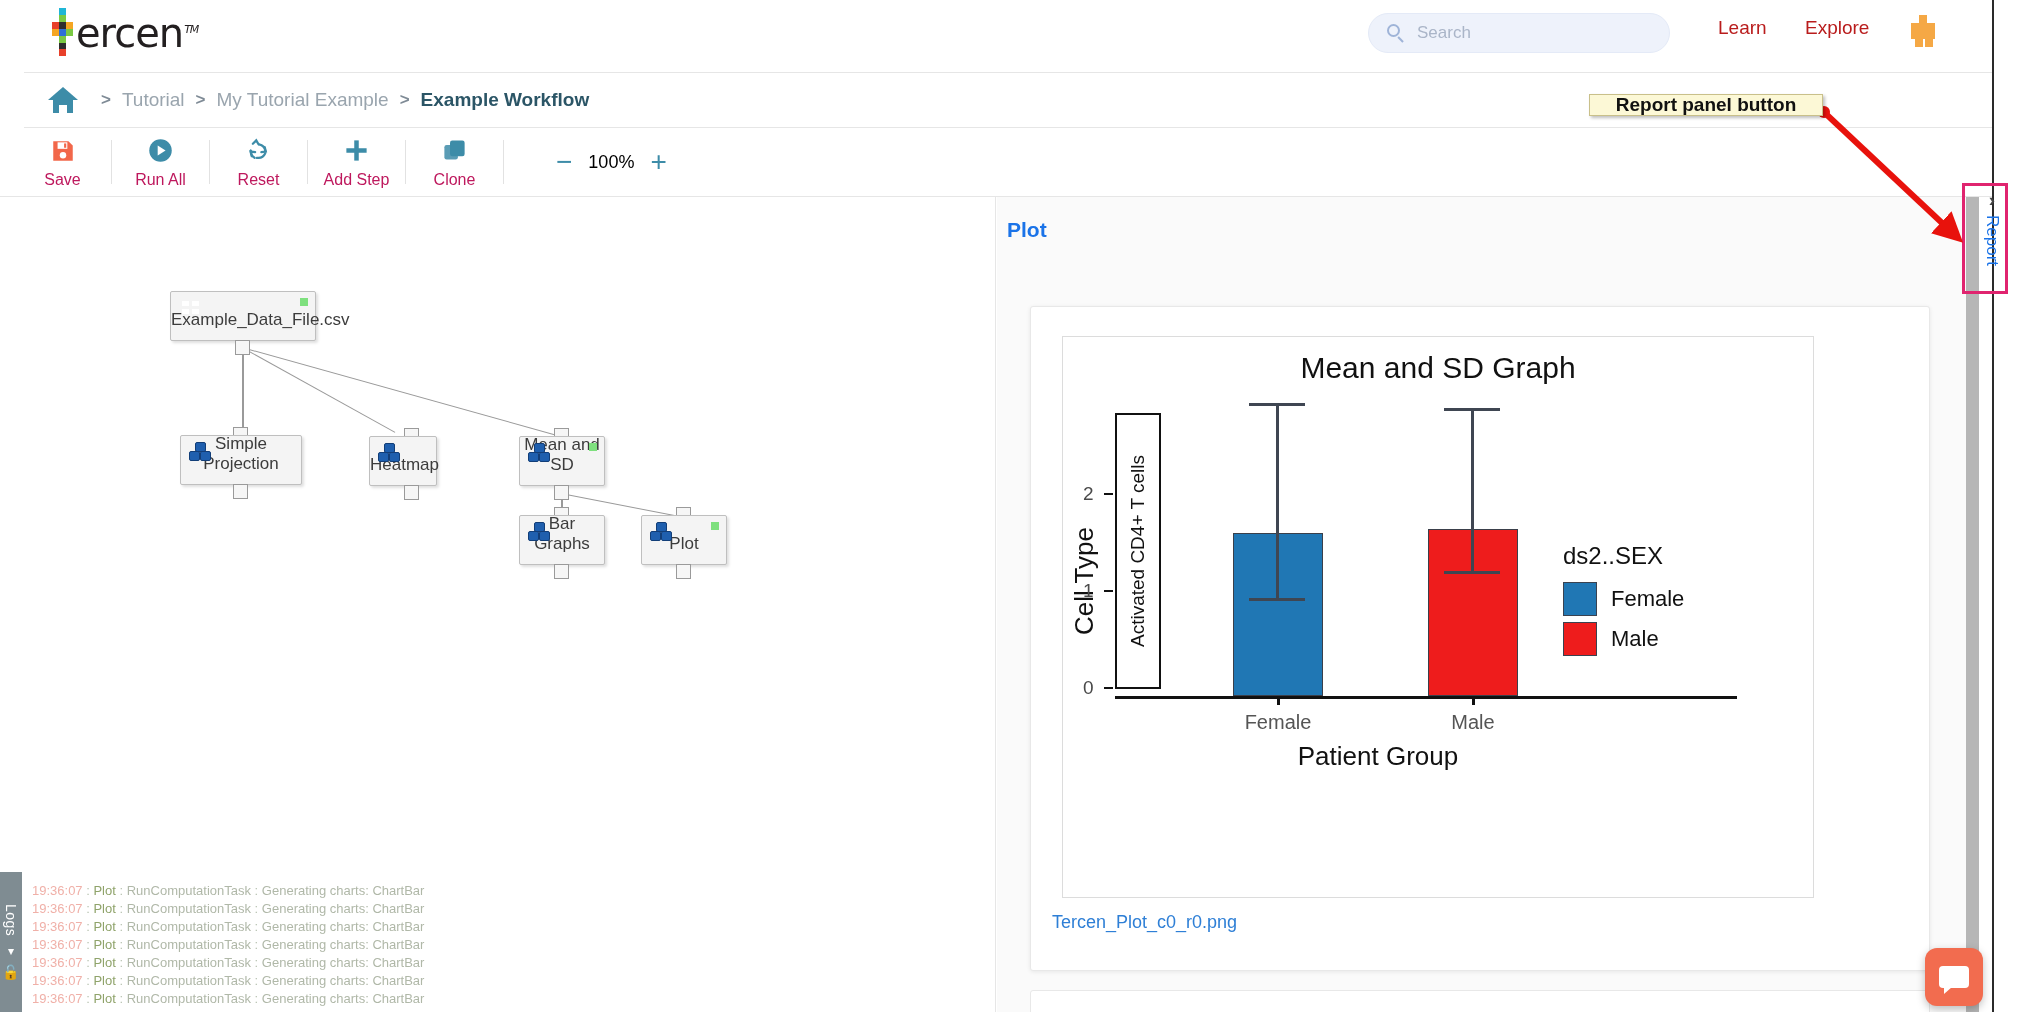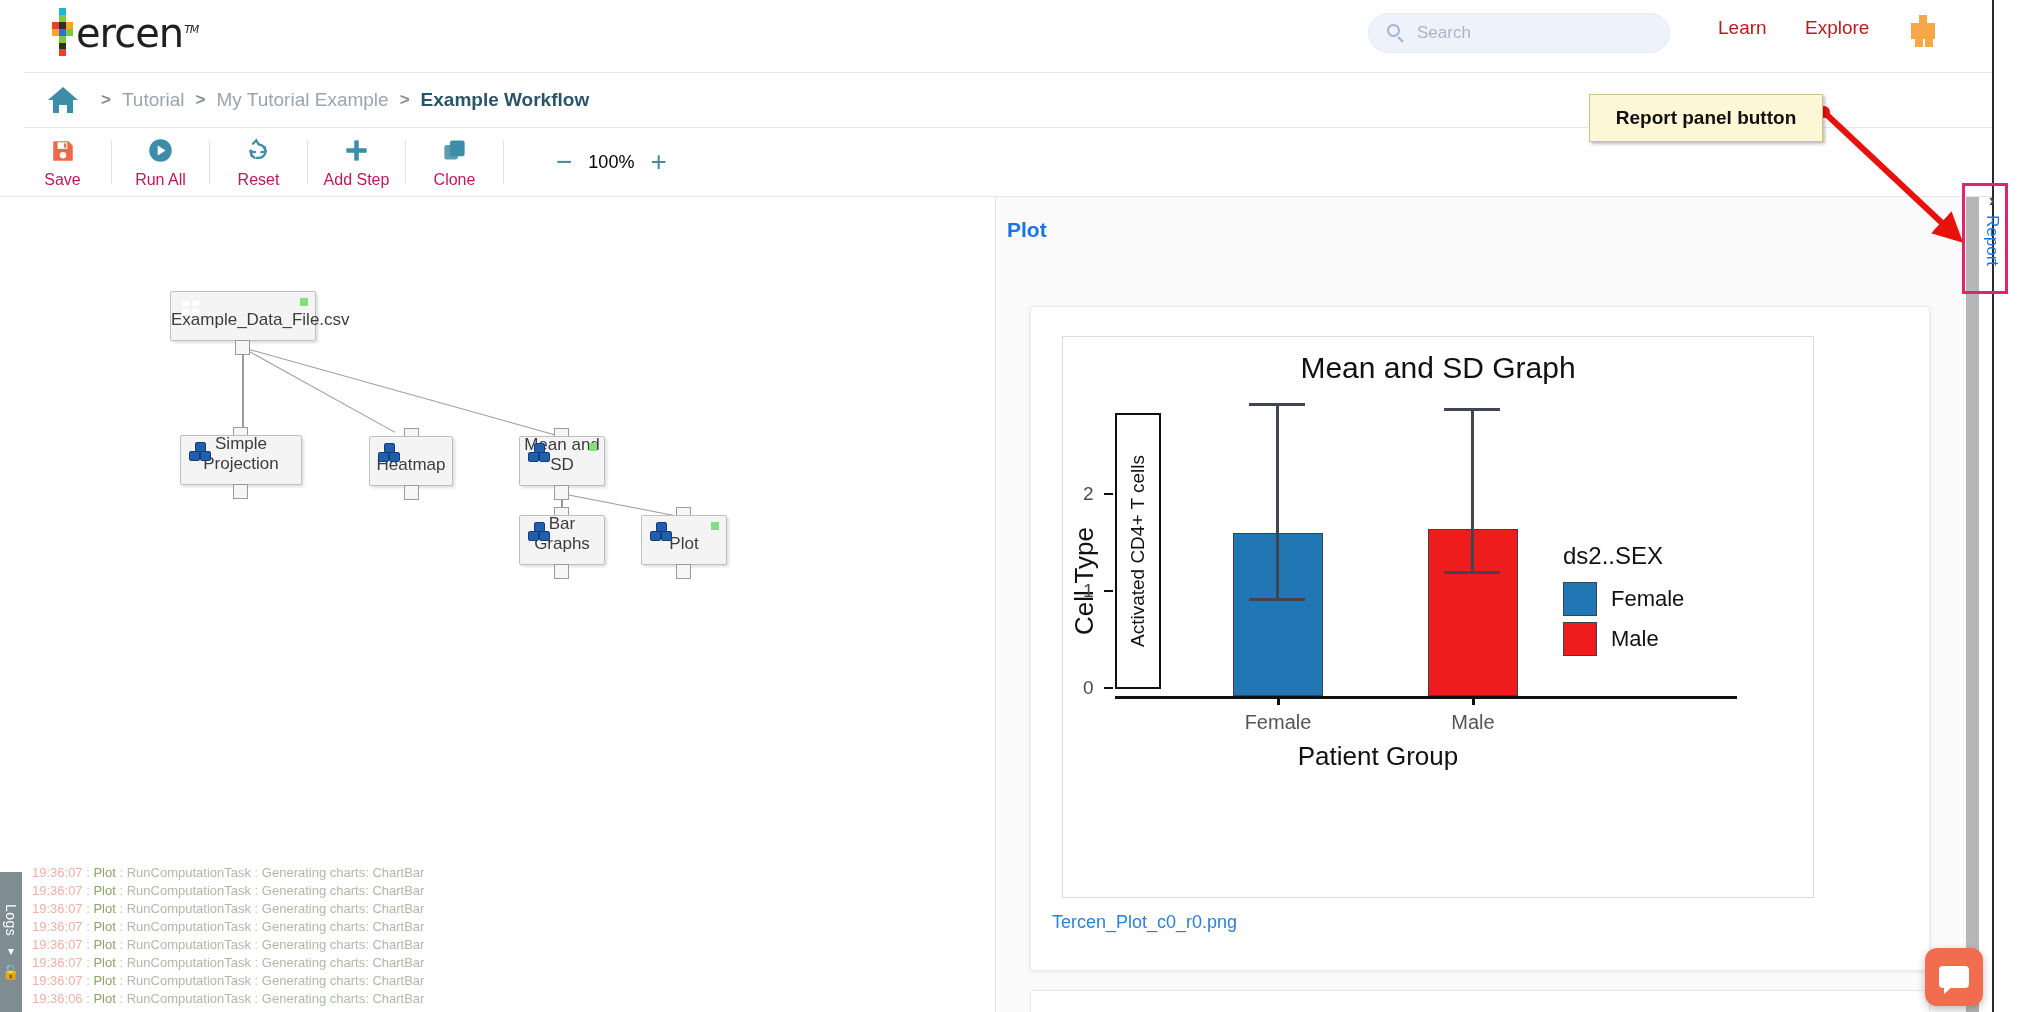--- a/index.html
+++ b/index.html
@@ -208,21 +208,21 @@
     position:absolute; left:1979px; top:190px; width:26px; height:100px;
     display:flex; flex-direction:column; align-items:center; z-index:9;
   }
   .rt-chev { font-size:19px; color:#444; font-weight:bold; line-height:1; }
   .rt-label {
     writing-mode:vertical-rl; font-size:17px; color:#1a73e8; margin-top:6px;
   }
 
   
   .tooltip-box {
-    position:absolute; left:1589px; top:94px; width:234px; height:48px;
+    position:absolute; left:1589px; top:94px; width:234px; height:22px;
     background:#fcf8d6; border:1px solid #c9c08a; box-shadow:2px 2px 3px rgba(0,0,0,0.25);
     display:flex; align-items:center; justify-content:center; z-index:10;
   }
   .tooltip-box span { font-size:19px; font-weight:bold; color:#111; }
   .anno-svg { position:absolute; left:0; top:0; width:2018px; height:1012px; pointer-events:none; z-index:9; }
 
   .border-right-edge { position:absolute; left:1992px; top:0; width:2px; height:1012px; background:#2a2a2a; }
 
   
   .chat-btn {
@@ -392,21 +392,21 @@
     <div class="port" style="left:233px;top:230px;"></div>
     <div class="node" style="left:180px;top:238px;width:122px;height:50px;">
       <div class="nicon">
         <span class="ico-cubes"><b style="left:6px;top:0;"></b><b style="left:0;top:9px;"></b><b style="left:11px;top:9px;"></b></span>
       </div>
       <div class="nlabel">Simple Projection</div>
     </div>
     <div class="port" style="left:233px;top:287px;"></div>
 
     <div class="port" style="left:404px;top:231px;"></div>
-    <div class="node" style="left:369px;top:239px;width:84px;height:50px;">
+    <div class="node" style="left:369px;top:239px;width:68px;height:50px;">
       <div class="nicon">
         <span class="ico-cubes"><b style="left:6px;top:0;"></b><b style="left:0;top:9px;"></b><b style="left:11px;top:9px;"></b></span>
       </div>
       <div class="nlabel">Heatmap</div>
     </div>
     <div class="port" style="left:404px;top:288px;"></div>
 
     <div class="port" style="left:554px;top:231px;"></div>
     <div class="node" style="left:519px;top:239px;width:86px;height:50px;">
       <div class="nicon">
@@ -443,21 +443,20 @@
     <div class="lock">🔓</div>
   </div>
   <div class="log-list" id="log-list">
       <div class="log-line"><span class="lt">19:36:07</span> : <span class="lp">Plot</span> : <span class="lm">RunComputationTask</span> : <span class="lm">Generating charts: ChartBar</span></div>
       <div class="log-line"><span class="lt">19:36:07</span> : <span class="lp">Plot</span> : <span class="lm">RunComputationTask</span> : <span class="lm">Generating charts: ChartBar</span></div>
       <div class="log-line"><span class="lt">19:36:07</span> : <span class="lp">Plot</span> : <span class="lm">RunComputationTask</span> : <span class="lm">Generating charts: ChartBar</span></div>
       <div class="log-line"><span class="lt">19:36:07</span> : <span class="lp">Plot</span> : <span class="lm">RunComputationTask</span> : <span class="lm">Generating charts: ChartBar</span></div>
       <div class="log-line"><span class="lt">19:36:07</span> : <span class="lp">Plot</span> : <span class="lm">RunComputationTask</span> : <span class="lm">Generating charts: ChartBar</span></div>
       <div class="log-line"><span class="lt">19:36:07</span> : <span class="lp">Plot</span> : <span class="lm">RunComputationTask</span> : <span class="lm">Generating charts: ChartBar</span></div>
       <div class="log-line"><span class="lt">19:36:07</span> : <span class="lp">Plot</span> : <span class="lm">RunComputationTask</span> : <span class="lm">Generating charts: ChartBar</span></div>
-      <div class="log-line"><span class="lt">19:36:06</span> : <span class="lp">Plot</span> : <span class="lm">RunComputationTask</span> : <span class="lm">Generating charts: ChartBar</span></div>
     </div>
 
   <div class="report-pane"></div>
 
   <div class="report-title">Plot</div>
 
   <div class="report-card"></div>
   <div class="report-card2"></div>
 
   <div class="plot-frame">

